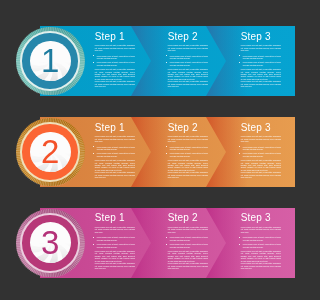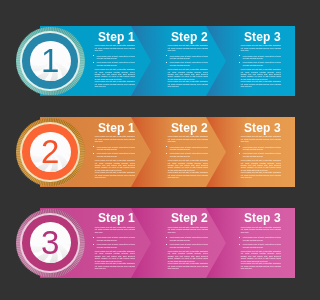--- a/index.html
+++ b/index.html
@@ -12,21 +12,21 @@
   .badgewrap{position:absolute;}
   .badgewrap > *{position:absolute;}
   .rim{left:0;top:0;width:68.6px;height:68.6px;border-radius:50%;}
   .teeth{left:0;top:0;}
   .ringgap{left:4.55px;top:4.55px;width:59.5px;height:59.5px;border-radius:50%;}
   .ring{left:6.55px;top:6.55px;width:55.5px;height:55.5px;border-radius:50%;}
   .disc{left:13.85px;top:13.85px;width:40.9px;height:40.9px;border-radius:50%;background:#fcfcfc;overflow:hidden;}
   .num{left:0;top:0;width:68.6px;height:68.6px;display:flex;align-items:center;justify-content:center;
        font-size:33px;font-weight:400;line-height:1;font-family:"Liberation Sans",sans-serif;}
   .col{position:absolute;}
-  .steptitle{color:#fff;font-size:12px;font-weight:700;text-align:right;
+  .steptitle{color:#fff;font-size:10px;font-weight:400;text-align:left;
              line-height:10px;margin:5.6px 0 2.6px 0;letter-spacing:0.15px;}
   .p{color:rgba(255,255,255,.95);font-size:1.75px;line-height:2.42px;margin:0 0 0.15px 0;
      text-align:justify;}
   .intro{margin-bottom:3.1px;}
   .blist{list-style:none;margin:0 0 1.9px 0;padding:0;}
   .bl{color:rgba(255,255,255,.95);font-size:1.75px;line-height:2.42px;margin:0 0 1.95px 0;
       padding-left:1.9px;position:relative;}
   .bl:before{content:"";position:absolute;left:-1.95px;top:0.6px;width:1.25px;height:1.1px;background:rgba(255,255,255,0.82);}
 </style>
 </head>

